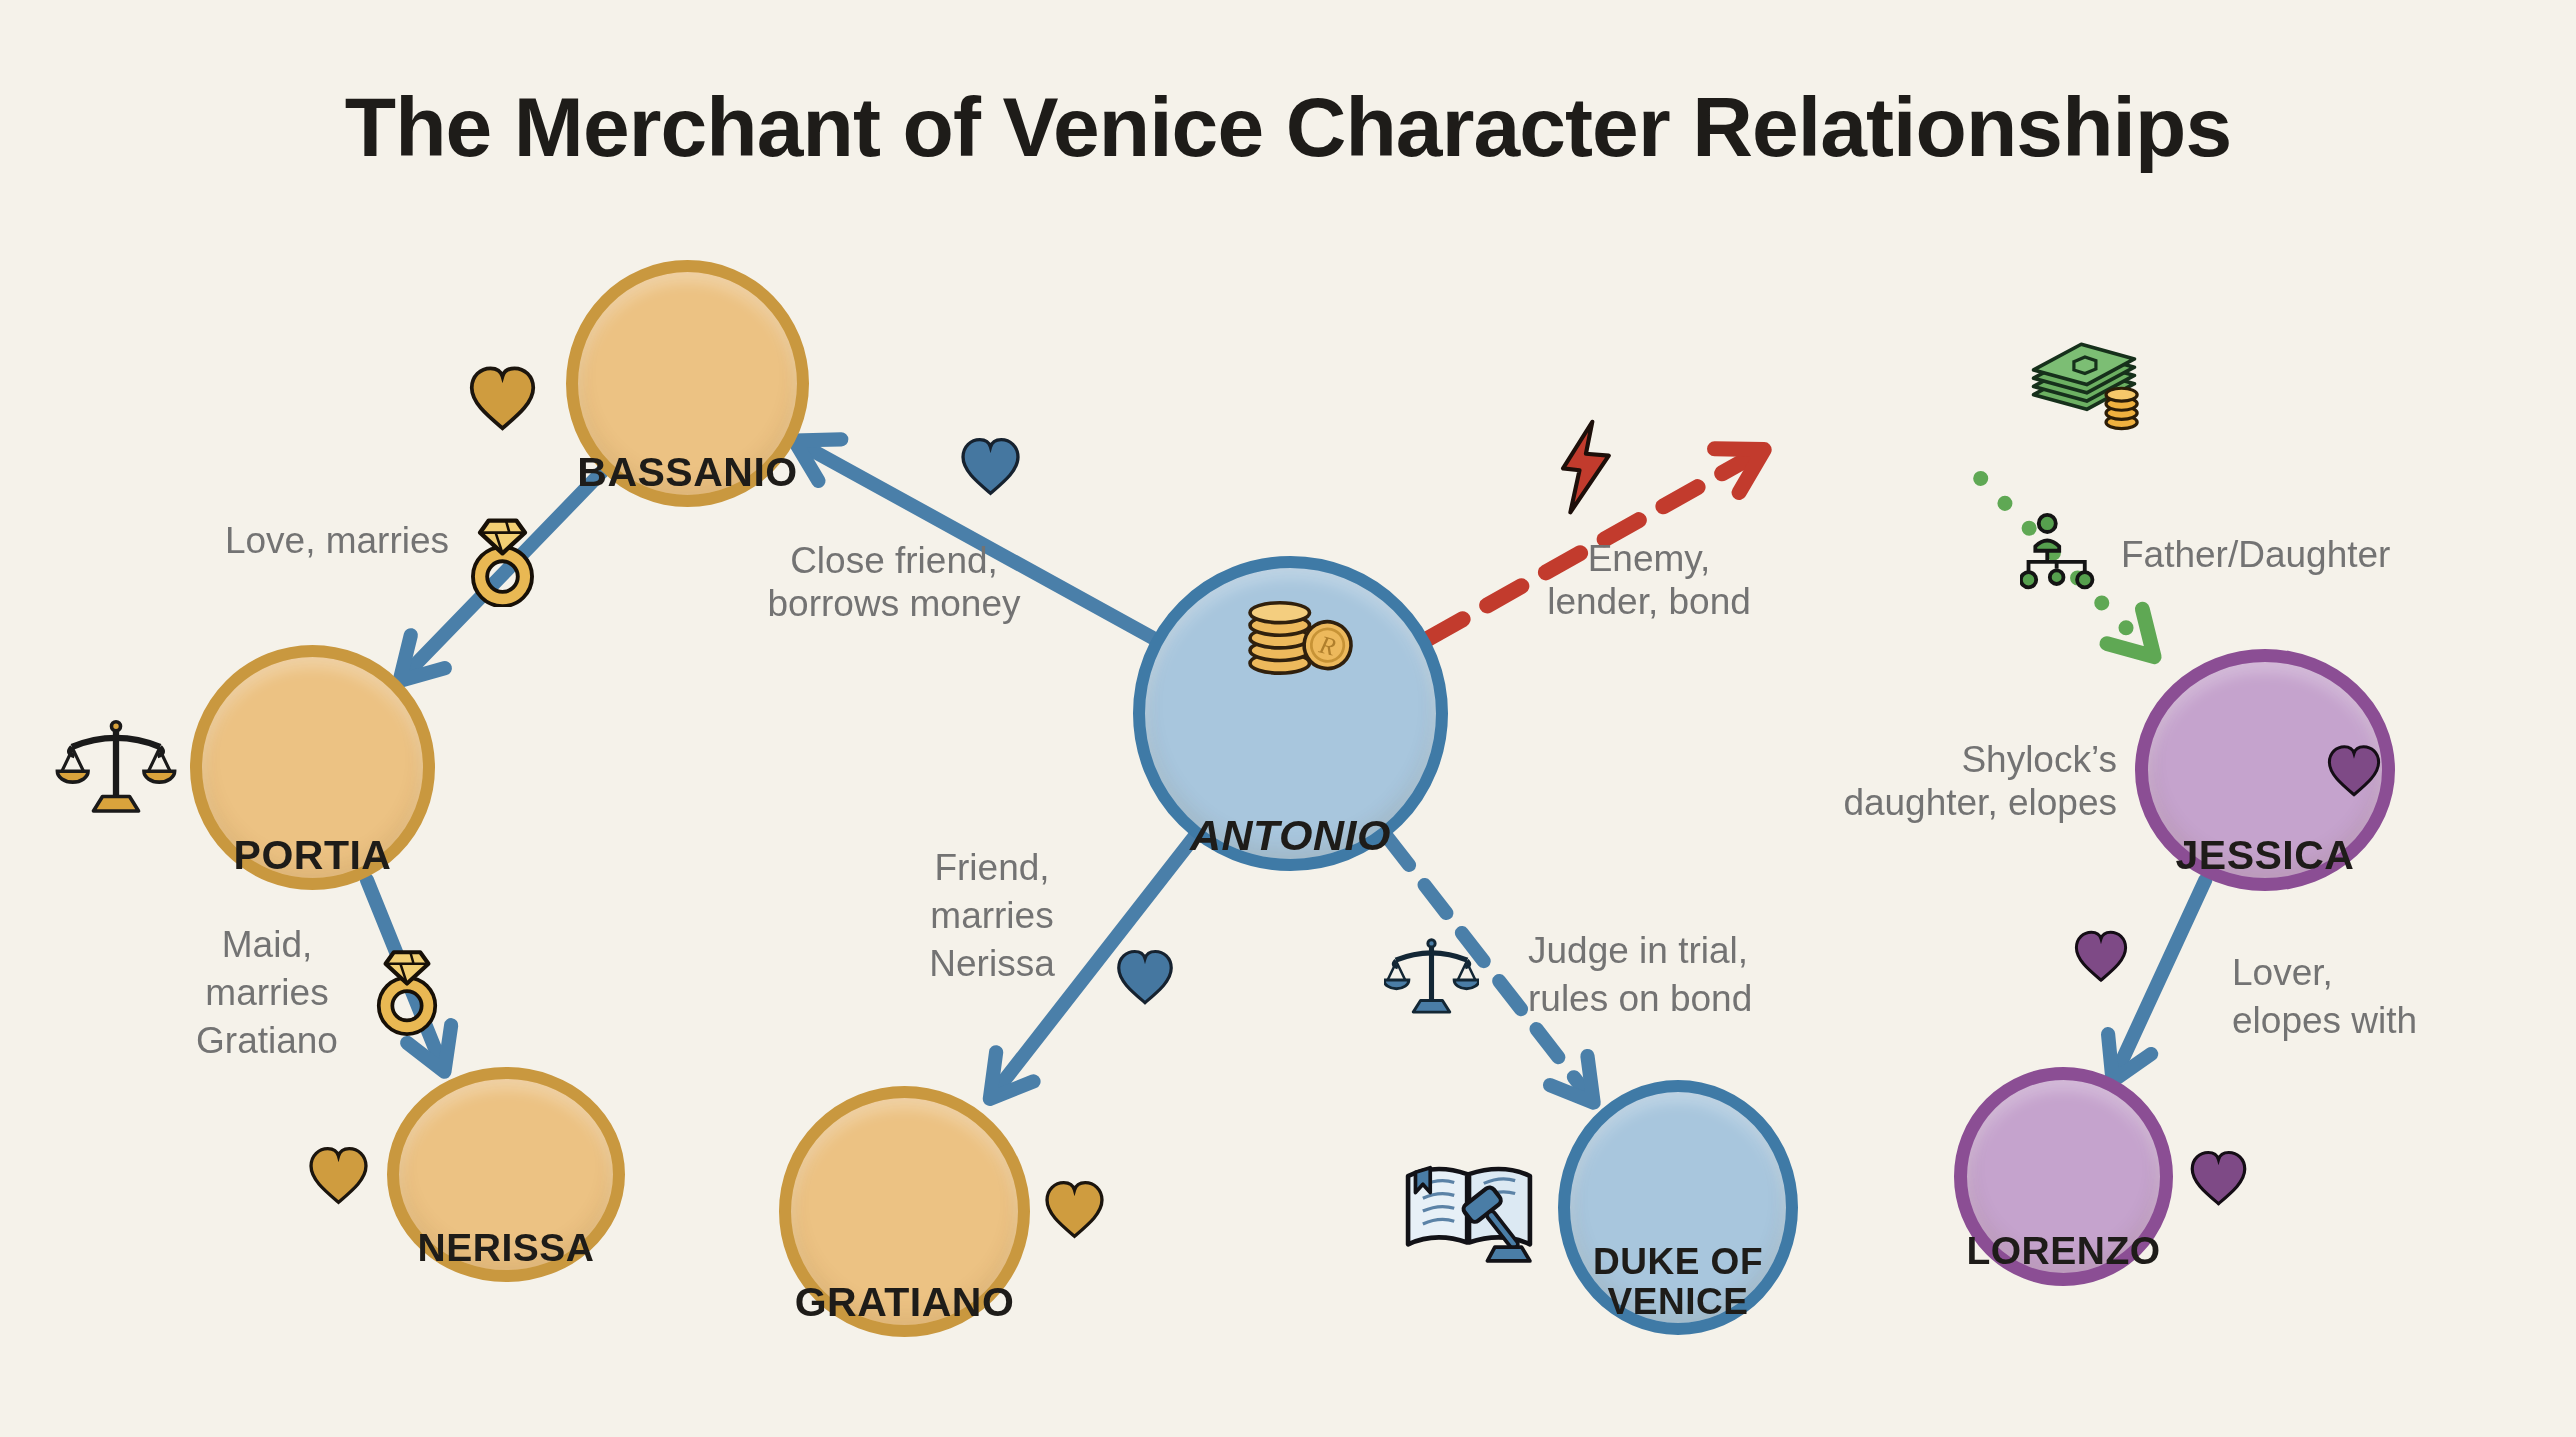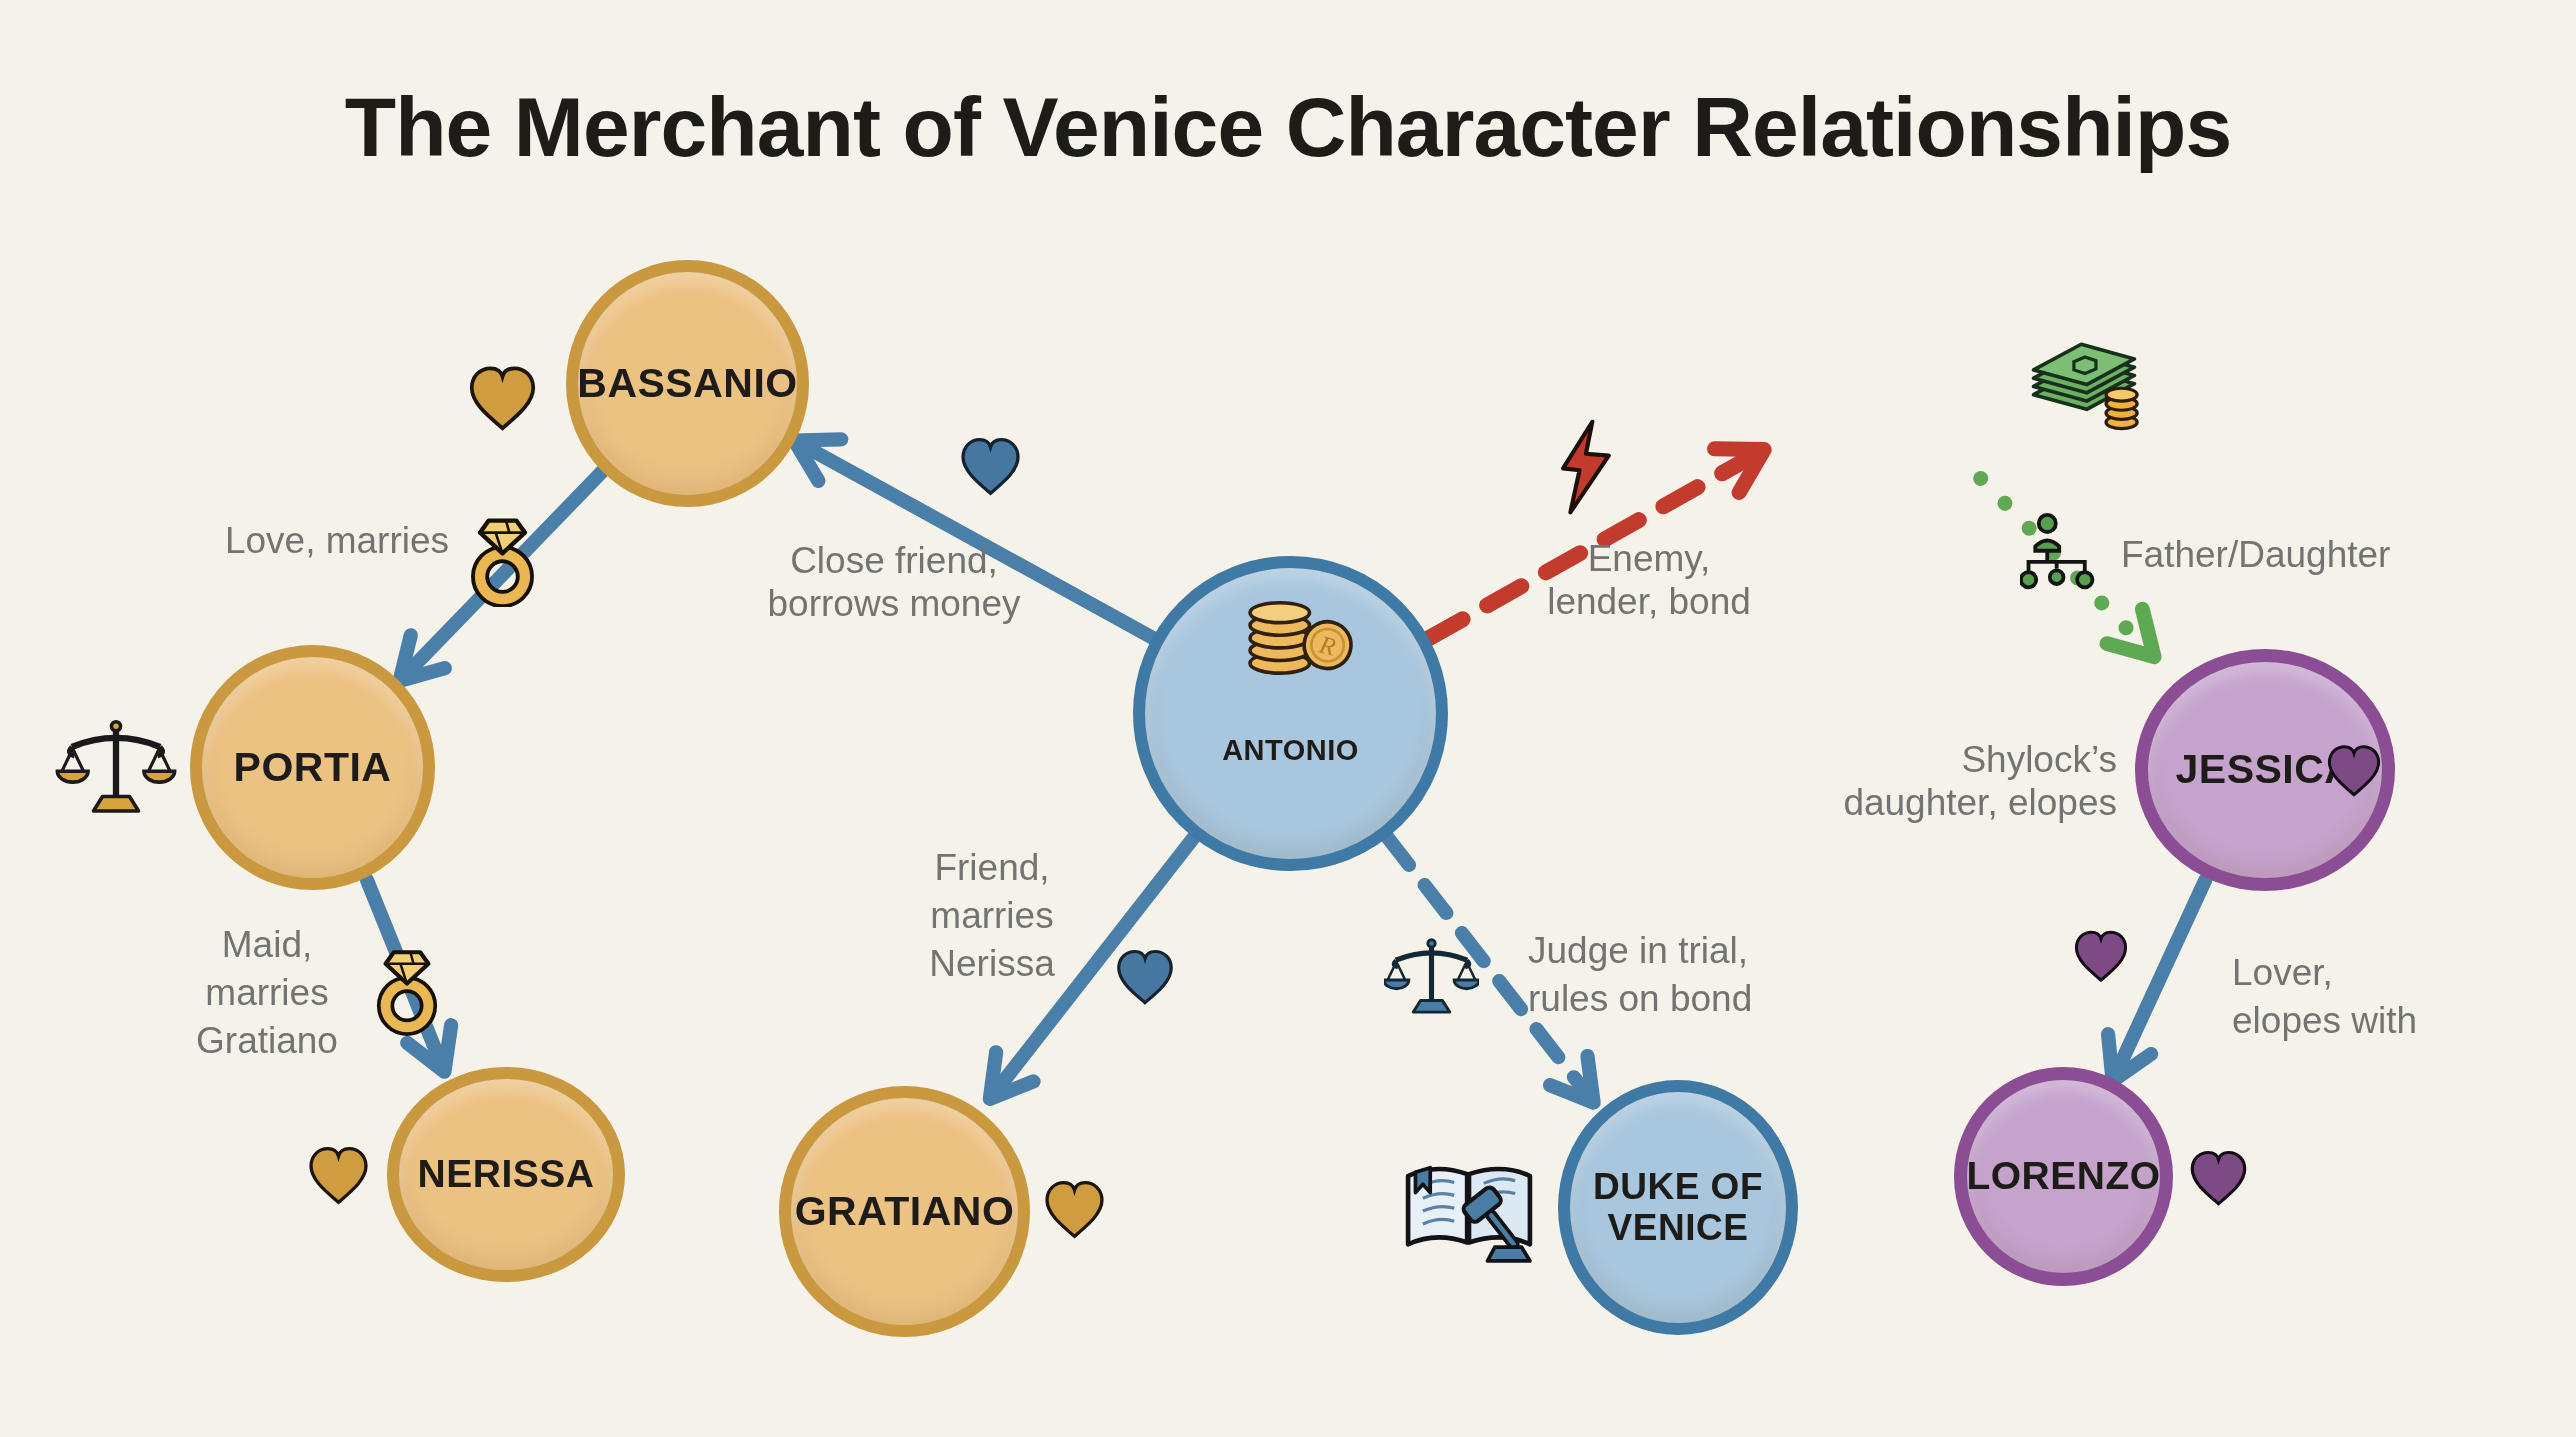--- a/index.html
+++ b/index.html
@@ -13,21 +13,21 @@
   .e{fill:none;stroke-width:15px;stroke-linecap:round;}
   .e.blue{stroke:var(--arrow_blue);}
   .e.dash-b{stroke:var(--arrow_blue);stroke-dasharray:38 27;}
   .e.dash-r{stroke:var(--arrow_red);stroke-width:17px;stroke-dasharray:42 30;}
   .e.dot-g{stroke:var(--arrow_green);stroke-width:16px;stroke-dasharray:0.1 37;}
   .mk-b{stroke:var(--arrow_blue);}
   .mk-r{stroke:var(--arrow_red);}
   .mk-g{stroke:var(--arrow_green);}
   .mk{fill:none;stroke-width:2.7;stroke-linecap:round;stroke-linejoin:round;}
 
-  .node{position:absolute;border-radius:50%;display:flex;align-items:center;justify-content:center;
+  .node{position:absolute;border-radius:50%;display:flex;align-items:flex-end;justify-content:center;
     text-align:center;box-sizing:border-box;
     box-shadow:inset 0 -9.4px 20.6px rgba(90,60,10,0.10), inset 0 9.4px 15px rgba(255,255,255,0.30);}
   .node.gold{background:var(--gold_fill);border:12px solid var(--gold_border);}
   .node.blue{background:var(--blue_fill);border:12px solid var(--blue_border);}
   .node.purple{background:var(--purple_fill);border:13px solid var(--purple_border);}
   .nlabel{font-weight:bold;color:var(--text);white-space:pre-line;line-height:1.1;letter-spacing:0.5px;}
 
   .rel{position:absolute;color:#737373;font-size:37px;white-space:pre-line;line-height:1.16;}
   .rel.loose{line-height:1.3;}
   .c{text-align:center;transform:translateX(-50%);}
@@ -73,21 +73,21 @@
   <div class="node gold" style="left:566px;top:260px;width:243px;height:247px;">
       <div class="nlabel" style="font-size:41px;">BASSANIO</div>
     </div>
   <div class="node gold" style="left:190px;top:645px;width:245px;height:245px;">
       <div class="nlabel" style="font-size:41px;">PORTIA</div>
     </div>
   <div class="node gold" style="left:387px;top:1067px;width:238px;height:215px;">
       <div class="nlabel" style="font-size:39px;">NERISSA</div>
     </div>
   <div class="node blue" style="left:1133px;top:556px;width:315px;height:315px;">
-      <div class="nlabel" style="font-size:29px;padding-top:75px;">ANTONIO</div>
+      <div class="nlabel" style="font-size:43px;padding-top:75px;font-style:italic;">ANTONIO</div>
     </div>
   <div class="node gold" style="left:779px;top:1086px;width:251px;height:251px;">
       <div class="nlabel" style="font-size:41px;">GRATIANO</div>
     </div>
   <div class="node purple" style="left:2135px;top:649px;width:260px;height:242px;">
       <div class="nlabel" style="font-size:41px;">JESSICA</div>
     </div>
   <div class="node purple" style="left:1954px;top:1067px;width:219px;height:219px;">
       <div class="nlabel" style="font-size:39px;">LORENZO</div>
     </div>

